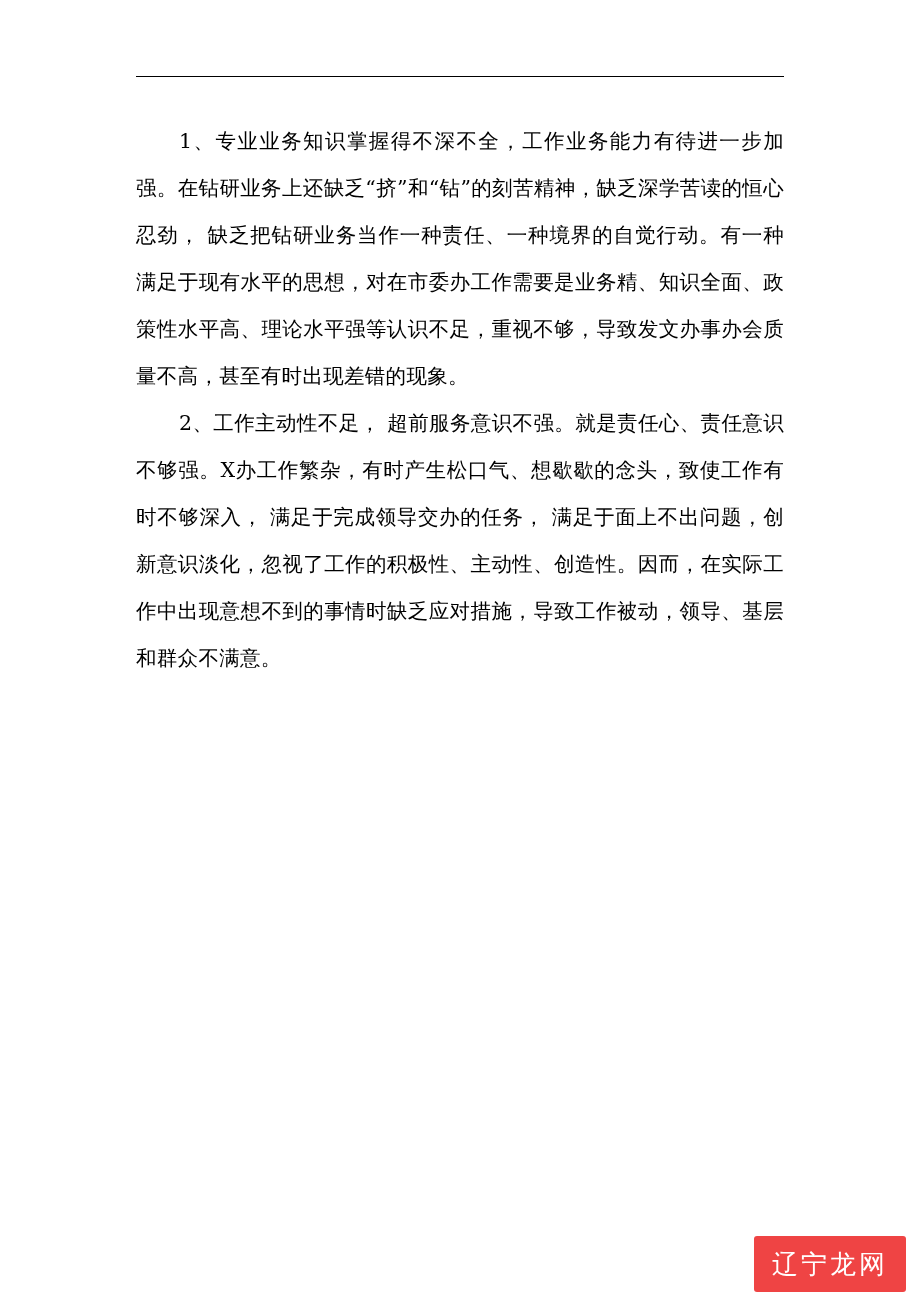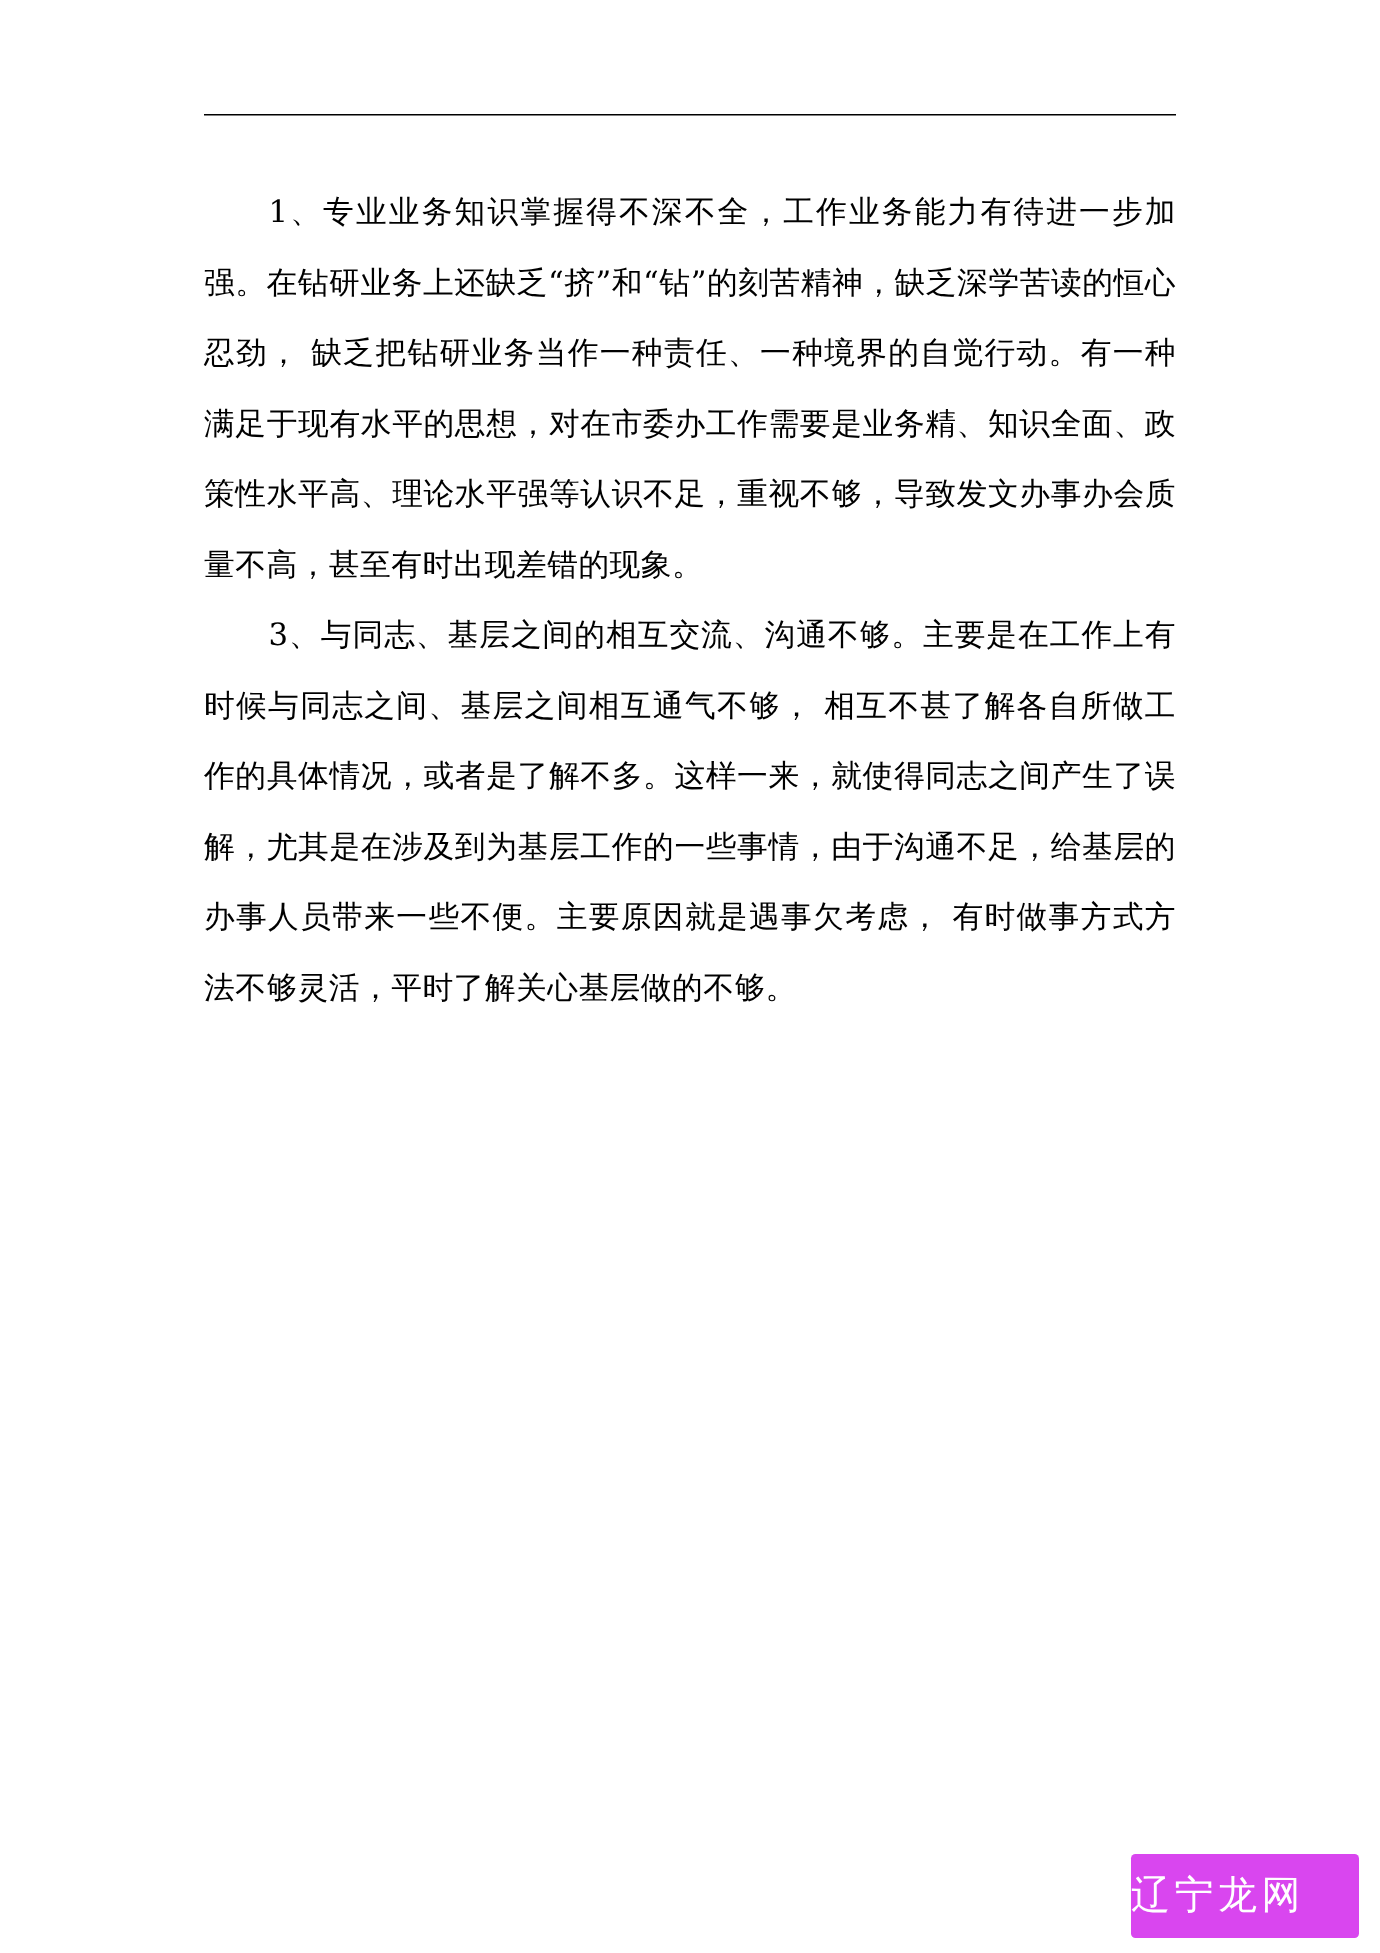--- a/index.html
+++ b/index.html
@@ -46,44 +46,44 @@
     text-indent: 2.1em;
     letter-spacing: 0.3px;
     font-family: "DejaVu Serif", "Liberation Serif", serif;
   }
   .watermark {
     position: absolute;
     right: 14px;
     bottom: 10px;
     width: 152px;
     height: 56px;
-    background: #d946ef;
+    background: #ef4444;
     border-radius: 3px;
     display: flex;
     align-items: center;
-    justify-content: flex-start;
+    justify-content: center;
     margin-top: 12px;
   }
   .watermark-text {
     color: #ffffff;
     font-size: 26px;
     letter-spacing: 3px;
     font-family: "DejaVu Sans", "Liberation Sans", sans-serif;
     line-height: 1;
   }
 </style>
 </head>
 <body>
 
 <div class="page">
 
   <div class="top-rule"></div>
 
   <div class="content">
     <p class="para">1、专业业务知识掌握得不深不全，工作业务能力有待进一步加强。在钻研业务上还缺乏“挤”和“钻”的刻苦精神，缺乏深学苦读的恒心忍劲， 缺乏把钻研业务当作一种责任、一种境界的自觉行动。有一种满足于现有水平的思想，对在市委办工作需要是业务精、知识全面、政策性水平高、理论水平强等认识不足，重视不够，导致发文办事办会质量不高，甚至有时出现差错的现象。</p>
-    <p class="para">3、与同志、基层之间的相互交流、沟通不够。主要是在工作上有时候与同志之间、基层之间相互通气不够， 相互不甚了解各自所做工作的具体情况，或者是了解不多。这样一来，就使得同志之间产生了误解，尤其是在涉及到为基层工作的一些事情，由于沟通不足，给基层的办事人员带来一些不便。主要原因就是遇事欠考虑， 有时做事方式方法不够灵活，平时了解关心基层做的不够。</p>
+    <p class="para">2、工作主动性不足， 超前服务意识不强。就是责任心、责任意识不够强。X办工作繁杂，有时产生松口气、想歇歇的念头，致使工作有时不够深入， 满足于完成领导交办的任务， 满足于面上不出问题，创新意识淡化，忽视了工作的积极性、主动性、创造性。因而，在实际工作中出现意想不到的事情时缺乏应对措施，导致工作被动，领导、基层和群众不满意。</p>
   </div>
 
   <div class="watermark">
     <span class="watermark-text">辽宁龙网</span>
   </div>
 
 </div>
 
 </body></html>

